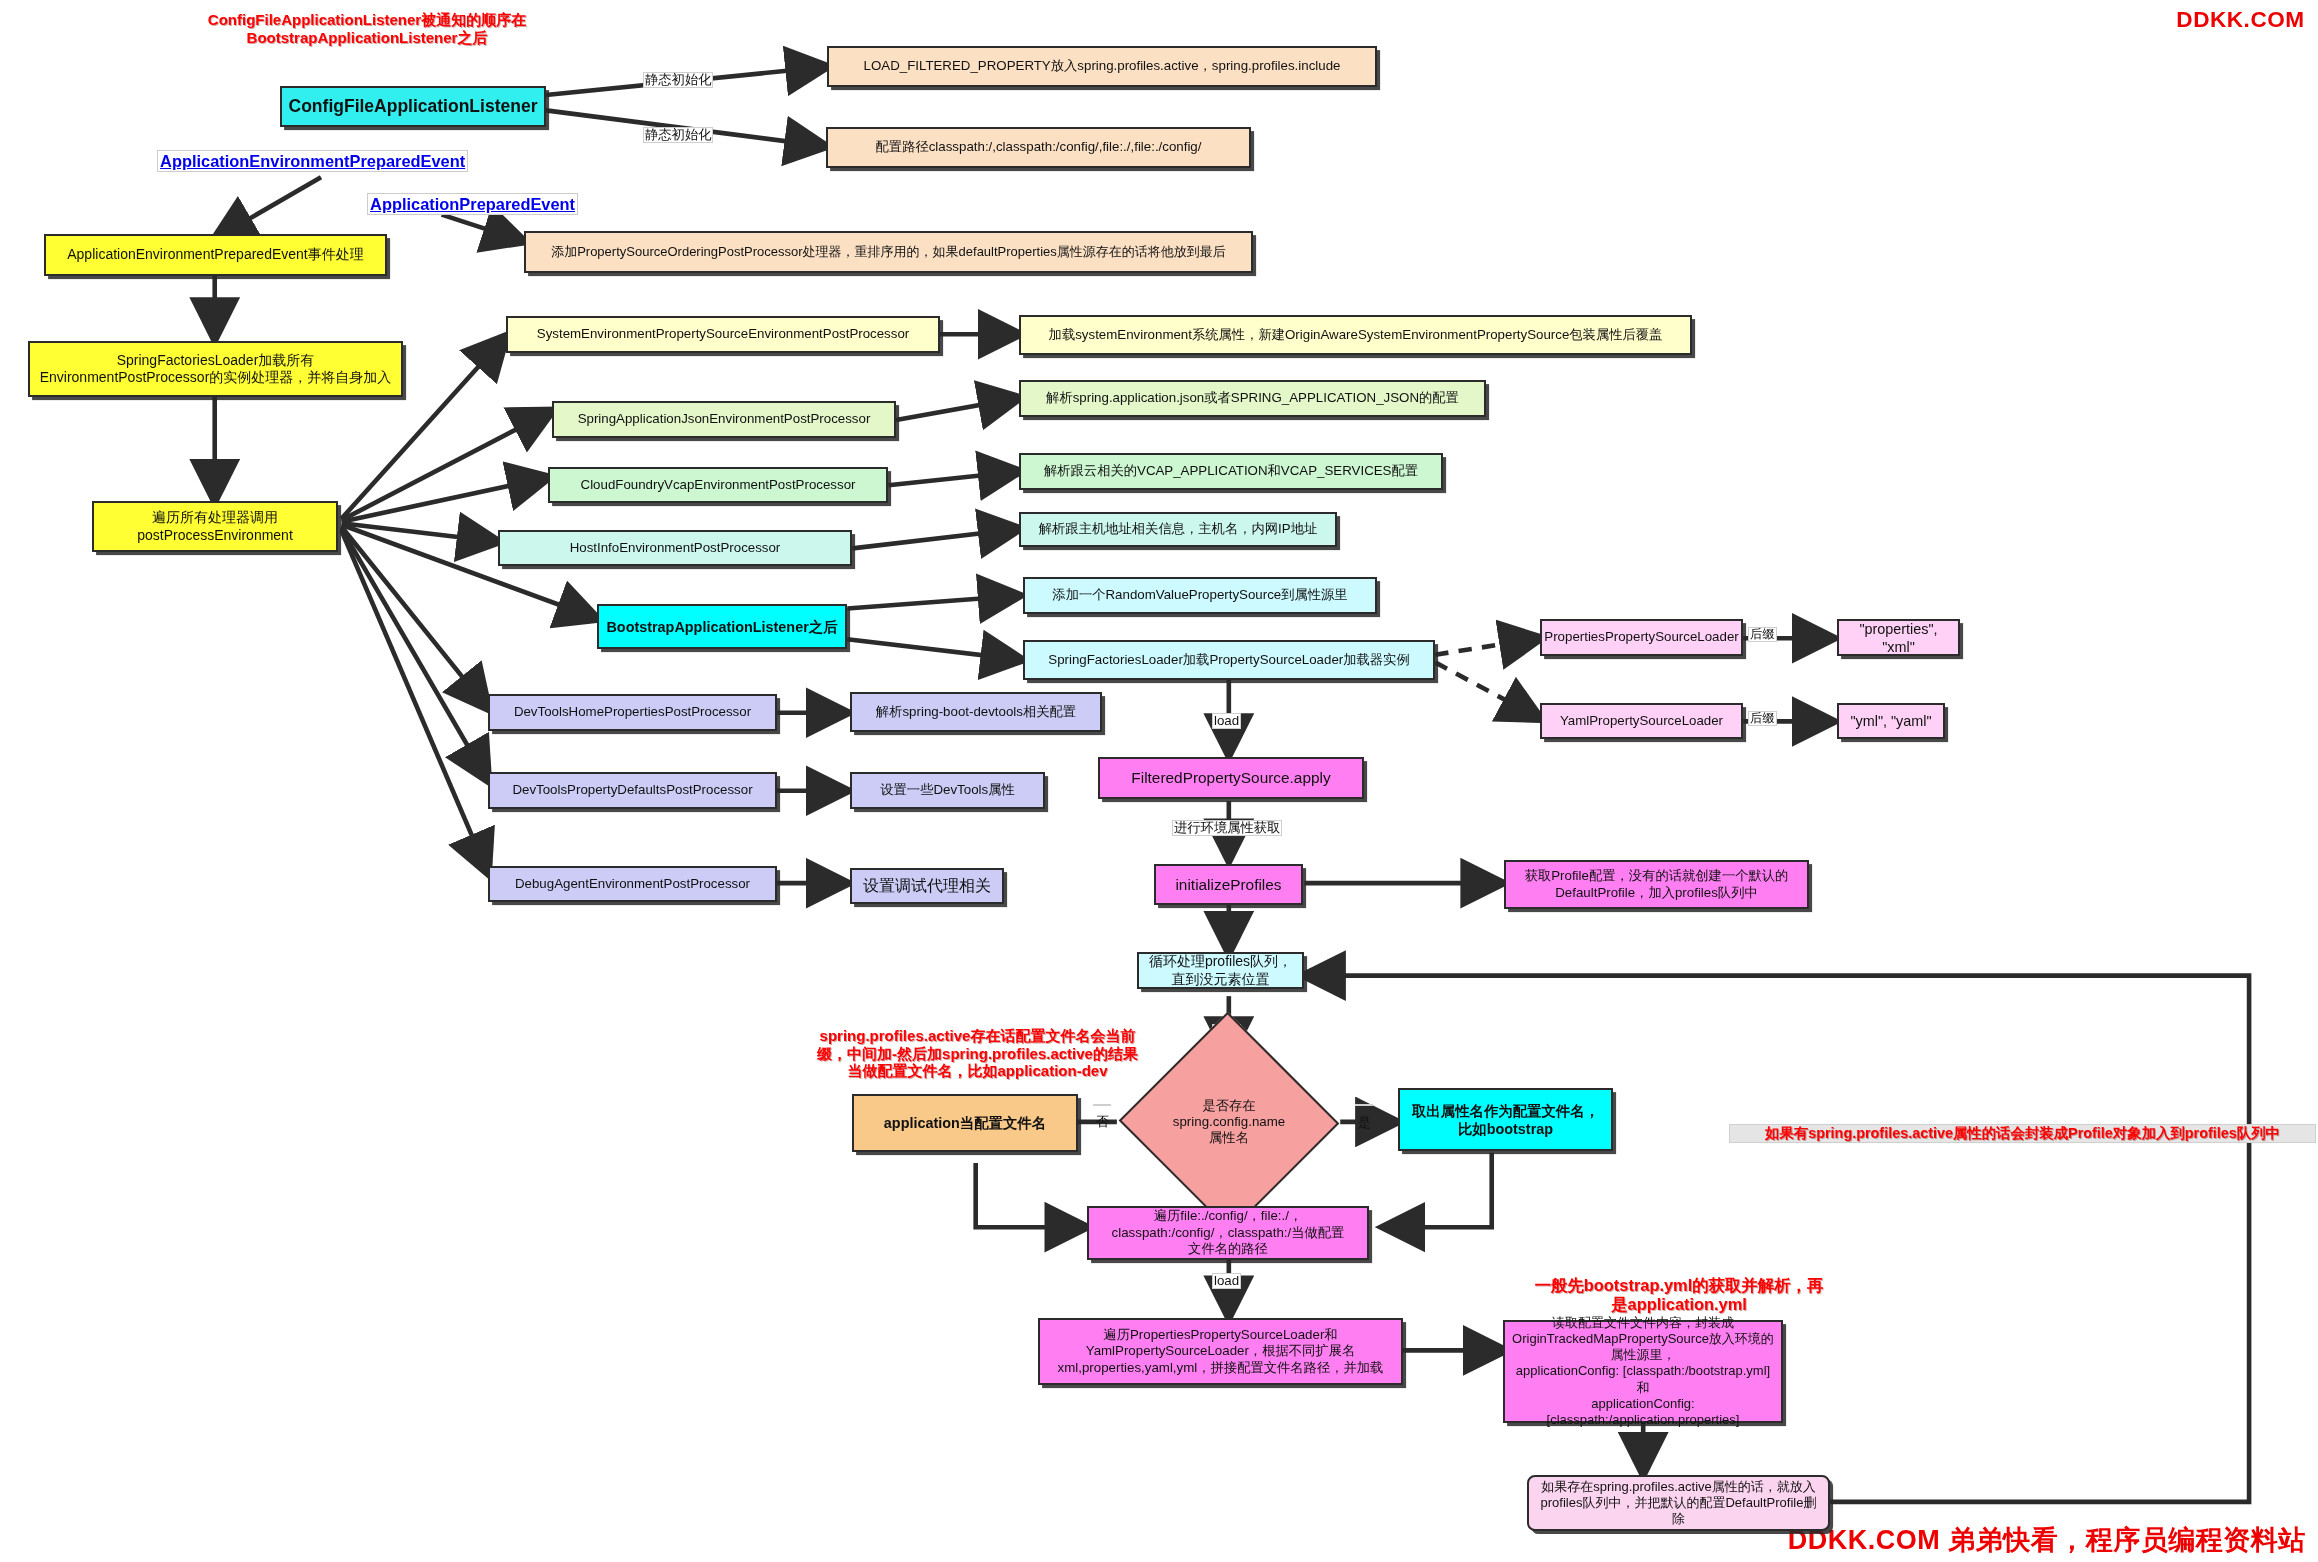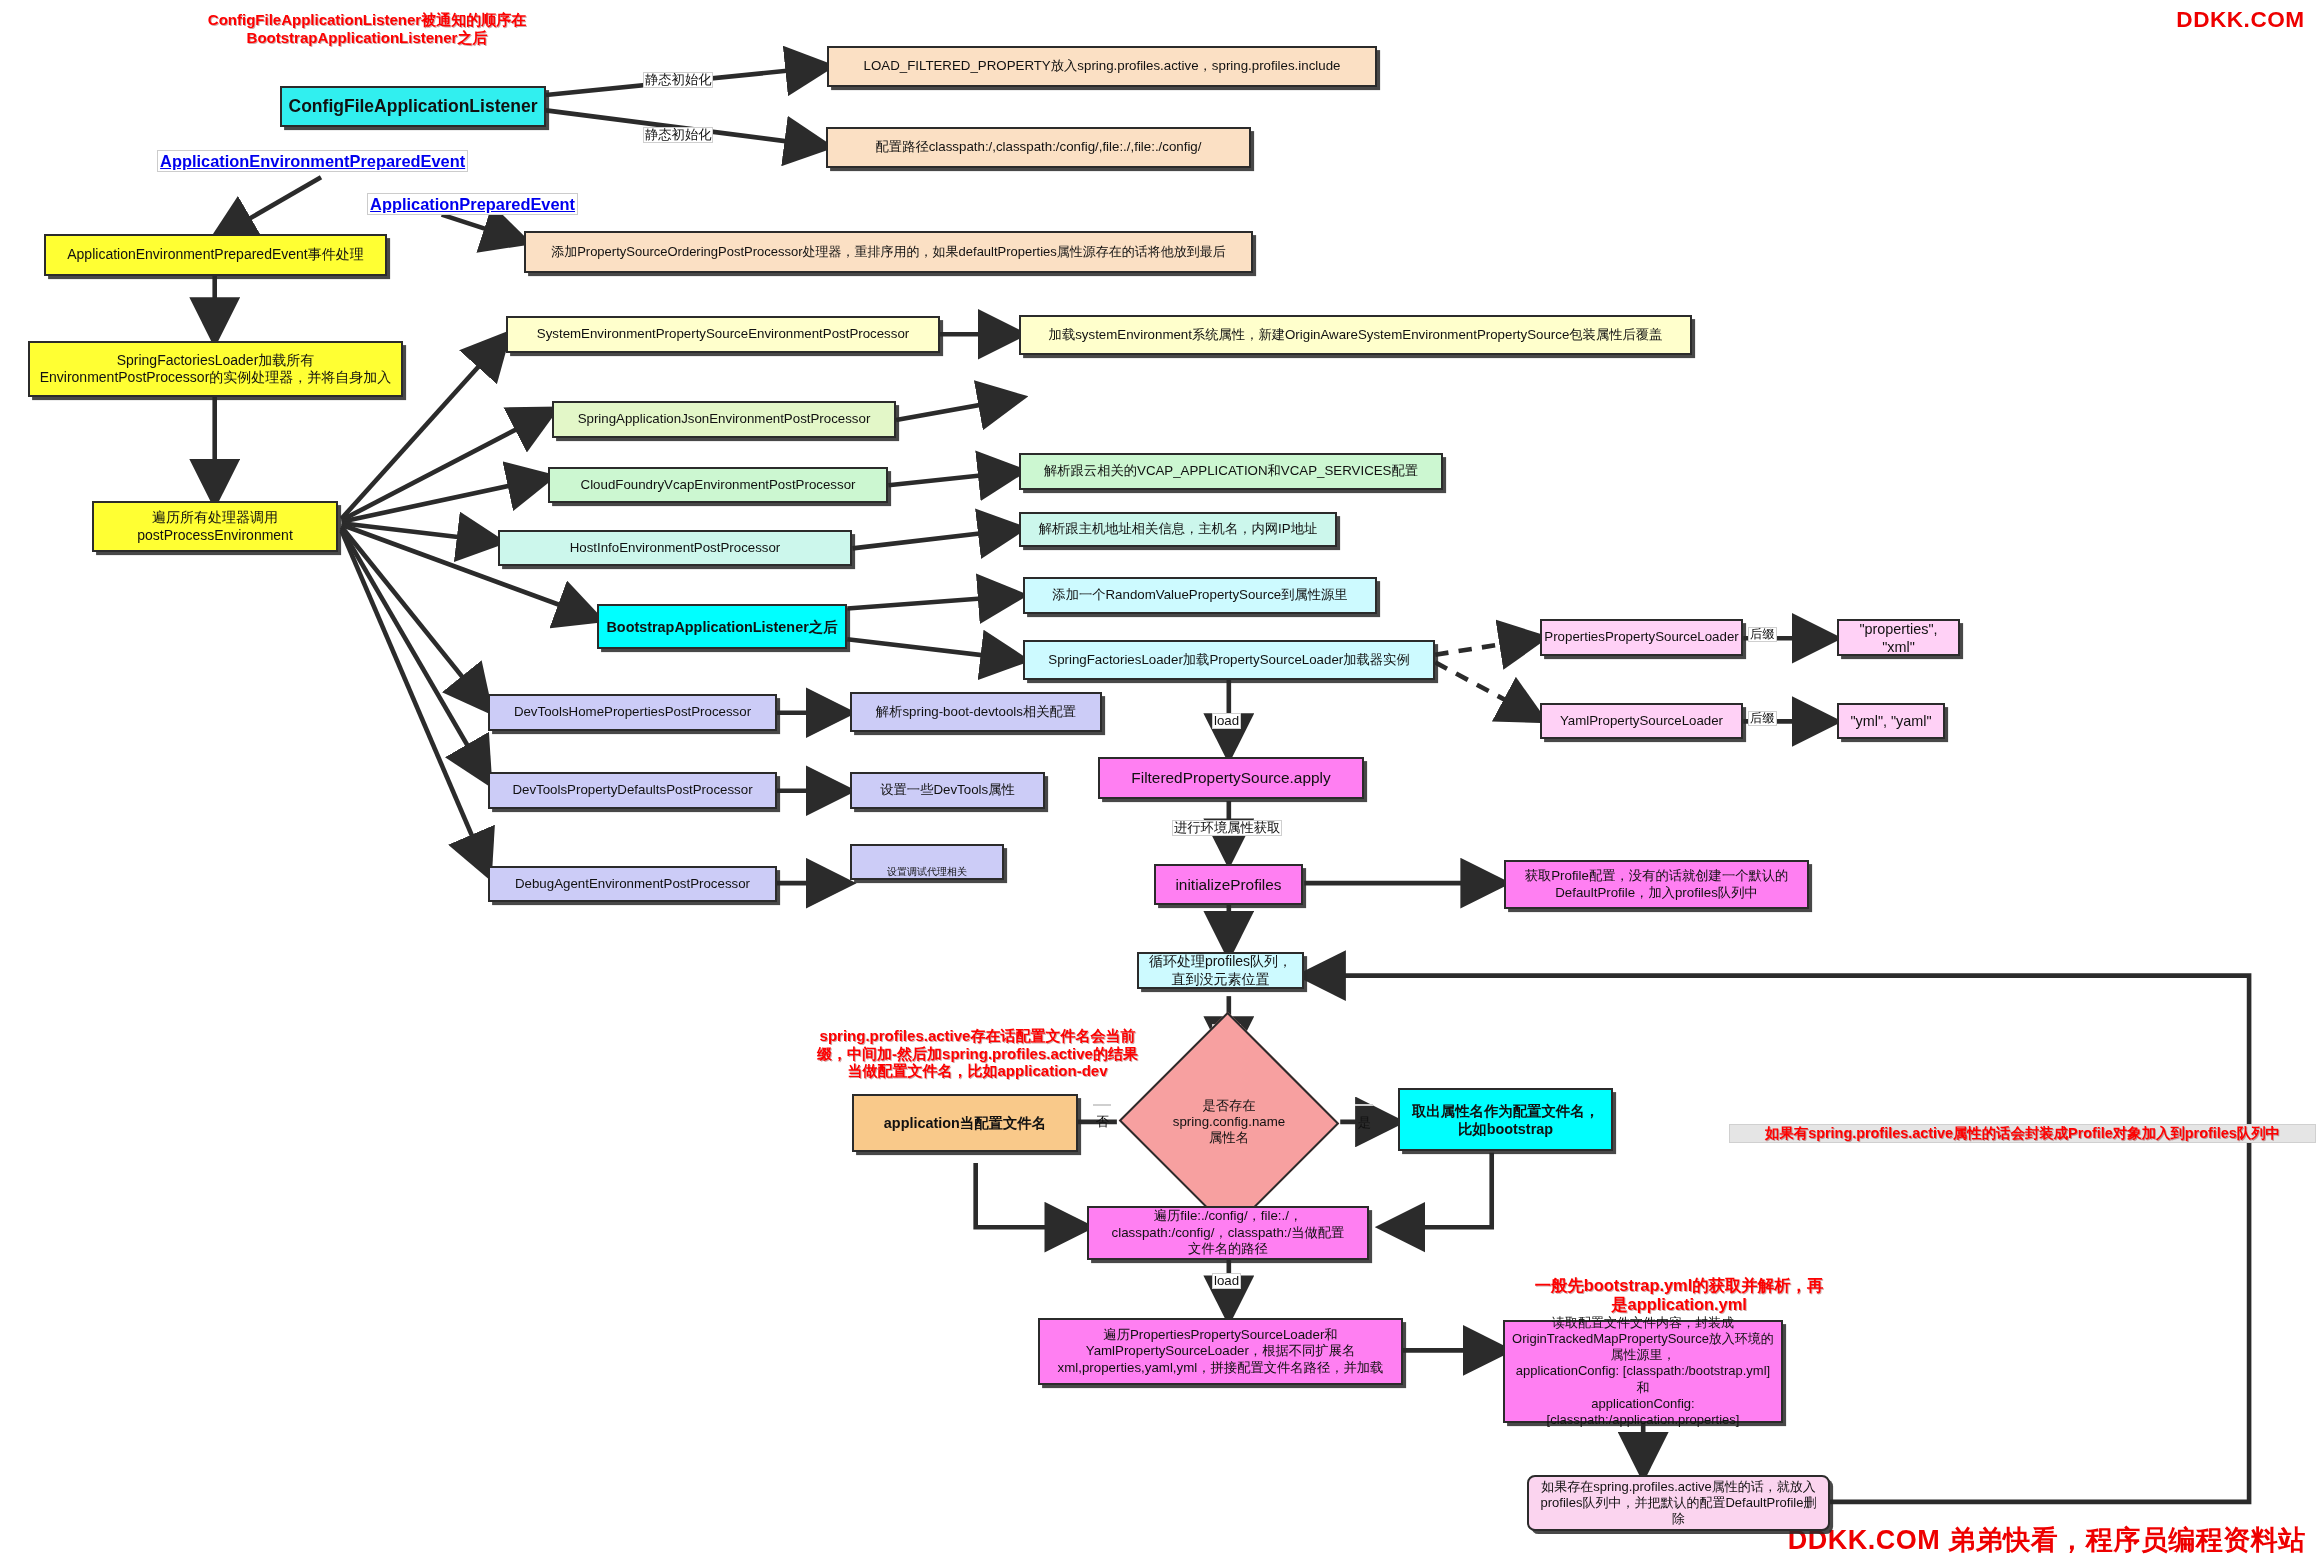--- a/index.html
+++ b/index.html
@@ -156,20 +156,23 @@
   <div class="node lightyellow" style="left:506px;top:316px;width:434px;height:37px;font-size:13.3px;">
     <span>SystemEnvironmentPropertySourceEnvironmentPostProcessor</span>
   </div>
   <div class="node lightyellow" style="left:1019px;top:315px;width:673px;height:40px;font-size:13.3px;">
     <span>加载systemEnvironment系统属性，新建OriginAwareSystemEnvironmentPropertySource包装属性后覆盖</span>
   </div>
 
   <div class="node green1" style="left:552px;top:401px;width:344px;height:37px;font-size:13.3px;">
     <span>SpringApplicationJsonEnvironmentPostProcessor</span>
   </div>
+  <div class="node green1" style="left:1019px;top:380px;width:467px;height:37px;font-size:13.3px;">
+    <span>解析spring.application.json或者SPRING_APPLICATION_JSON的配置</span>
+  </div>
 
   <div class="node green2" style="left:548px;top:467px;width:340px;height:36px;font-size:13.3px;">
     <span>CloudFoundryVcapEnvironmentPostProcessor</span>
   </div>
   <div class="node green2" style="left:1019px;top:453px;width:424px;height:37px;font-size:13.3px;">
     <span>解析跟云相关的VCAP_APPLICATION和VCAP_SERVICES配置</span>
   </div>
 
   <div class="node green3" style="left:498px;top:530px;width:354px;height:36px;font-size:13.3px;">
     <span>HostInfoEnvironmentPostProcessor</span>
@@ -214,21 +217,21 @@
   <div class="node lav" style="left:488px;top:772px;width:289px;height:37px;font-size:13.3px;">
     <span>DevToolsPropertyDefaultsPostProcessor</span>
   </div>
   <div class="node lav" style="left:850px;top:772px;width:195px;height:37px;font-size:13.3px;">
     <span>设置一些DevTools属性</span>
   </div>
 
   <div class="node lav" style="left:488px;top:866px;width:289px;height:36px;font-size:13.3px;">
     <span>DebugAgentEnvironmentPostProcessor</span>
   </div>
-  <div class="node lav" style="left:850px;top:844px;width:154px;height:36px;font-size:10px;align-items:flex-end;">
+  <div class="node lav" style="left:850px;top:868px;width:154px;height:36px;font-size:16px;">
     <span>设置调试代理相关</span>
   </div>
 
   <div class="edgelabel" style="left:1212px;top:713px;font-size:13.3px;"><span>load</span></div>
 
   <div class="node magenta" style="left:1098px;top:757px;width:266px;height:42px;font-size:15.4px;">
     <span>FilteredPropertySource.apply</span>
   </div>
 
   <div class="edgelabel" style="left:1172px;top:820px;font-size:13.3px;"><span>进行环境属性获取</span></div>

